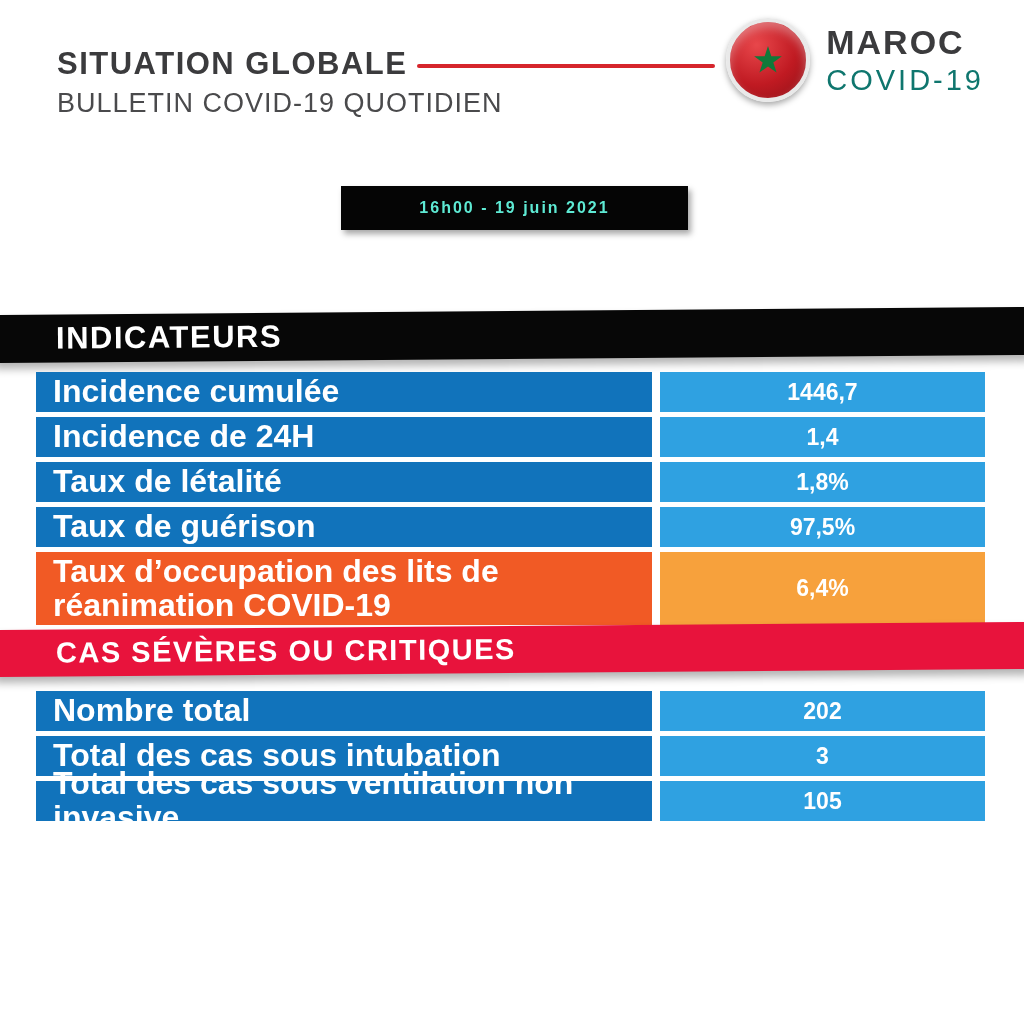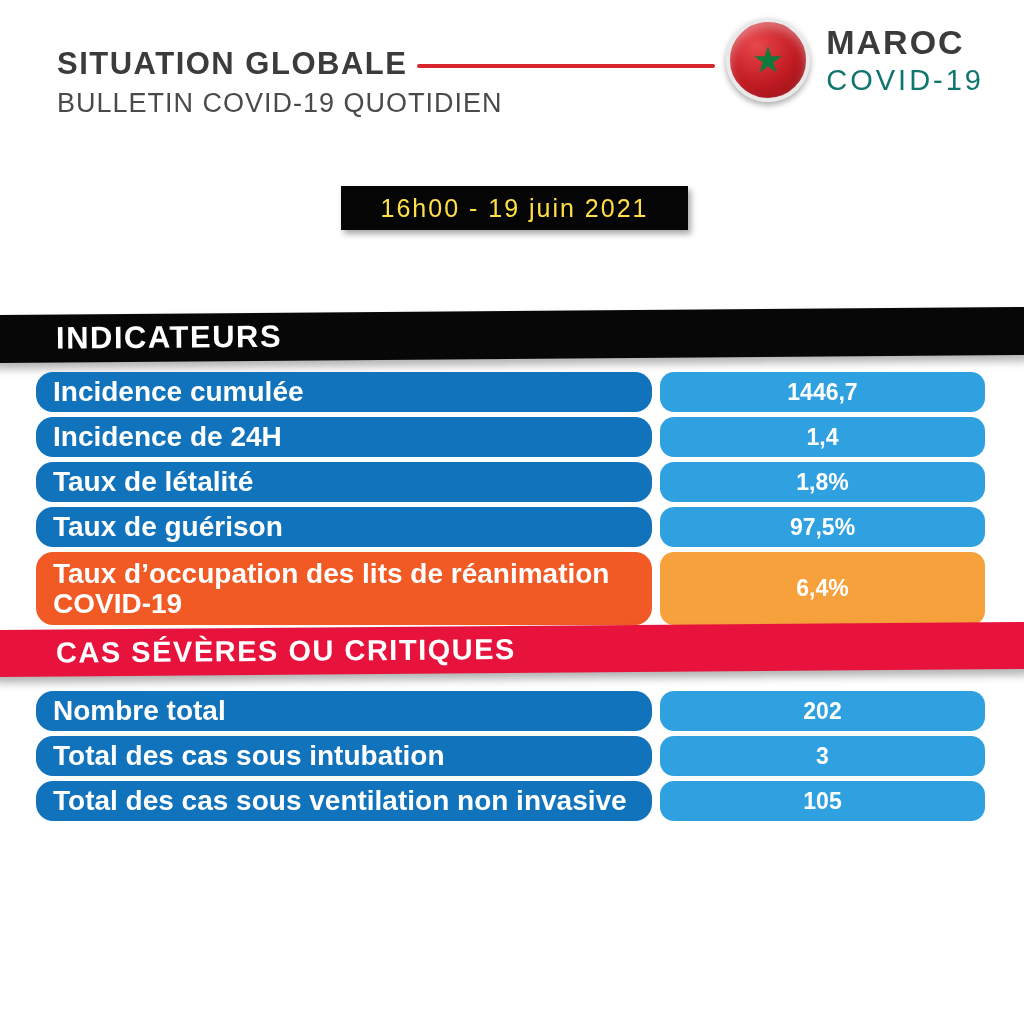--- a/index.html
+++ b/index.html
@@ -29,22 +29,22 @@
     display:flex; align-items:center; justify-content:center;
   }
   .flag svg { width:34px; height:34px; }
   .brand-text { margin-left:16px; }
   .brand-country { font-size:34px; font-weight:800; color:#3b3b3d; letter-spacing:2px; }
   .brand-program { font-size:29px; font-weight:400; color:#0f766e; letter-spacing:3px; margin-top:2px; }
 
   
   .date-badge {
     position:absolute; left:341px; top:186px; width:347px; height:44px;
-    background:#050505; color:#fde047; display:flex; align-items:center; justify-content:center;
-    font-size:25px; font-weight:400; letter-spacing:2px;
+    background:#050505; color:#5eead4; display:flex; align-items:center; justify-content:center;
+    font-size:16px; font-weight:700; letter-spacing:2px;
     box-shadow:3px 4px 6px rgba(0,0,0,.35);
   }
 
   
   .banner {
     position:absolute; left:-6px; width:1036px; height:48px;
     display:flex; align-items:center; padding-left:62px;
     color:#ffffff; font-weight:800; letter-spacing:1.5px;
     box-shadow:0 6px 8px rgba(0,0,0,.30);
     transform:rotate(-0.45deg);
@@ -53,26 +53,26 @@
   .banner-red   { top:626px; background:#e8133c; font-size:29px; height:47px; }
 
   
   .table { position:absolute; left:36px; width:949px; }
   .table-1 { top:372px; }
   .table-2 { top:691px; }
   .data-row { display:flex; margin-bottom:5px; }
   .cell-label {
     width:616px; height:40px; display:flex; align-items:center;
     padding-left:17px; padding-right:12px;
-    color:#ffffff; font-size:28px; font-weight:700; line-height:1.05;border-radius:17px;
+    color:#ffffff; font-size:32px; font-weight:700; line-height:1.05;
   }
   .cell-value {
     width:325px; height:40px; margin-left:8px;
     display:flex; align-items:center; justify-content:center;
-    color:#ffffff; font-size:23px; font-weight:700;border-radius:14px;
+    color:#ffffff; font-size:23px; font-weight:700;
   }
   .row-blue .cell-label { background:#1173bb; }
   .row-blue .cell-value { background:#2fa1e1; }
   .row-orange .cell-label { background:#f15a25; }
   .row-orange .cell-value { background:#f7a13c; }
   .row-tall .cell-label, .row-tall .cell-value { height:73px; }
 
   
   .footer { position:absolute; left:0; top:930px; width:1024px; height:94px; }
   .seal {

